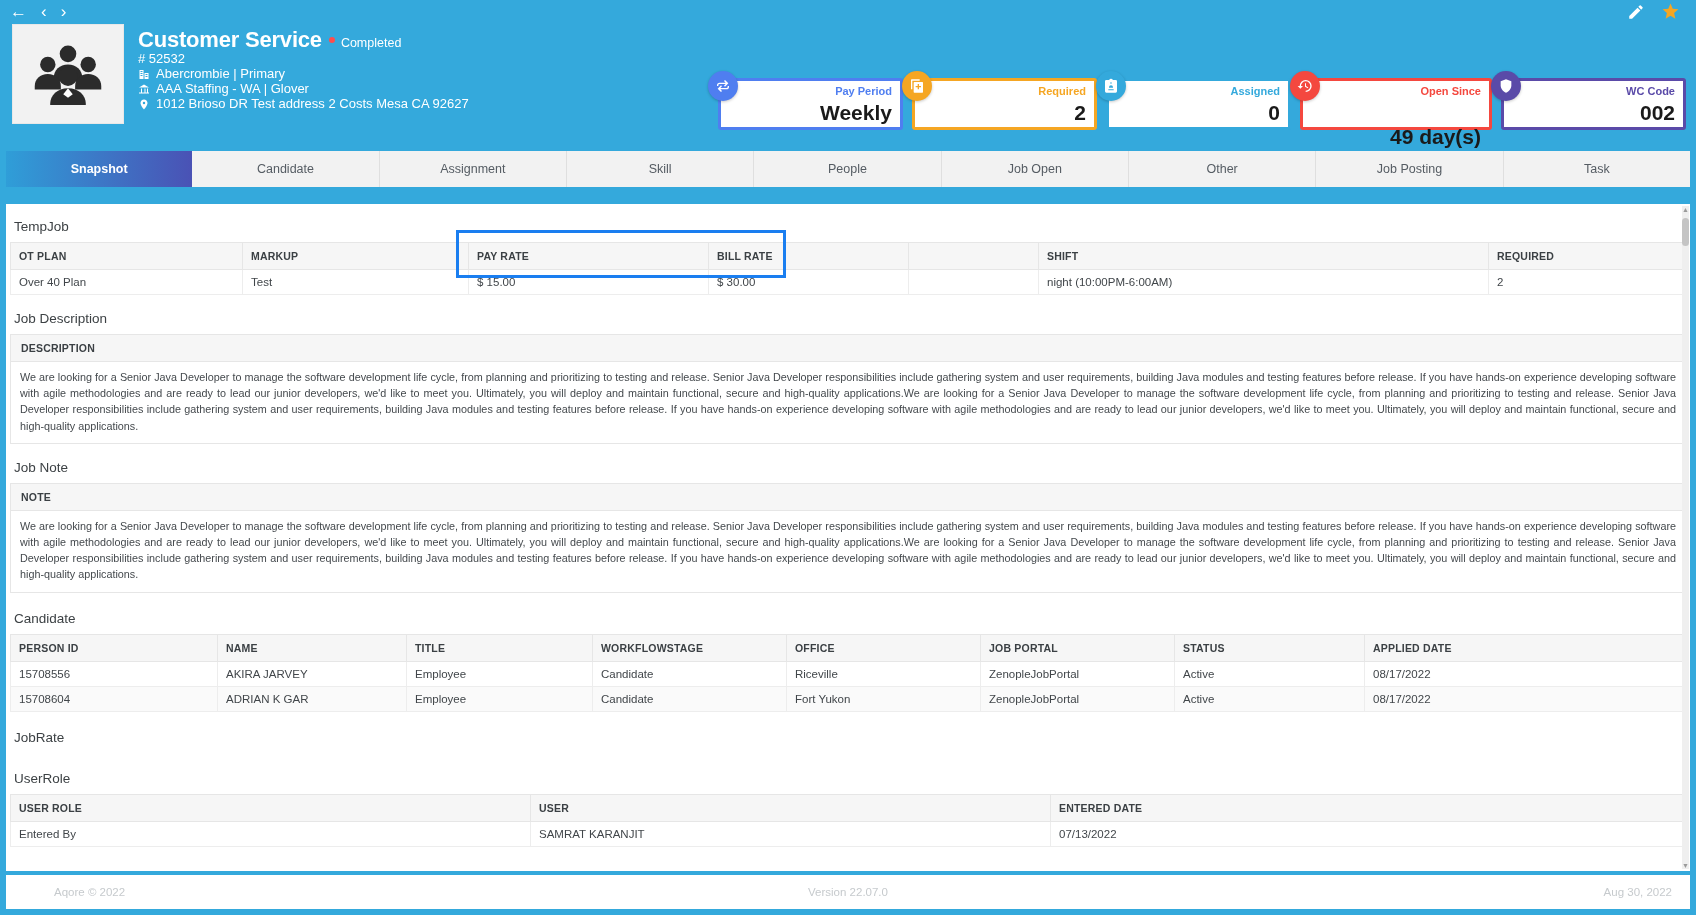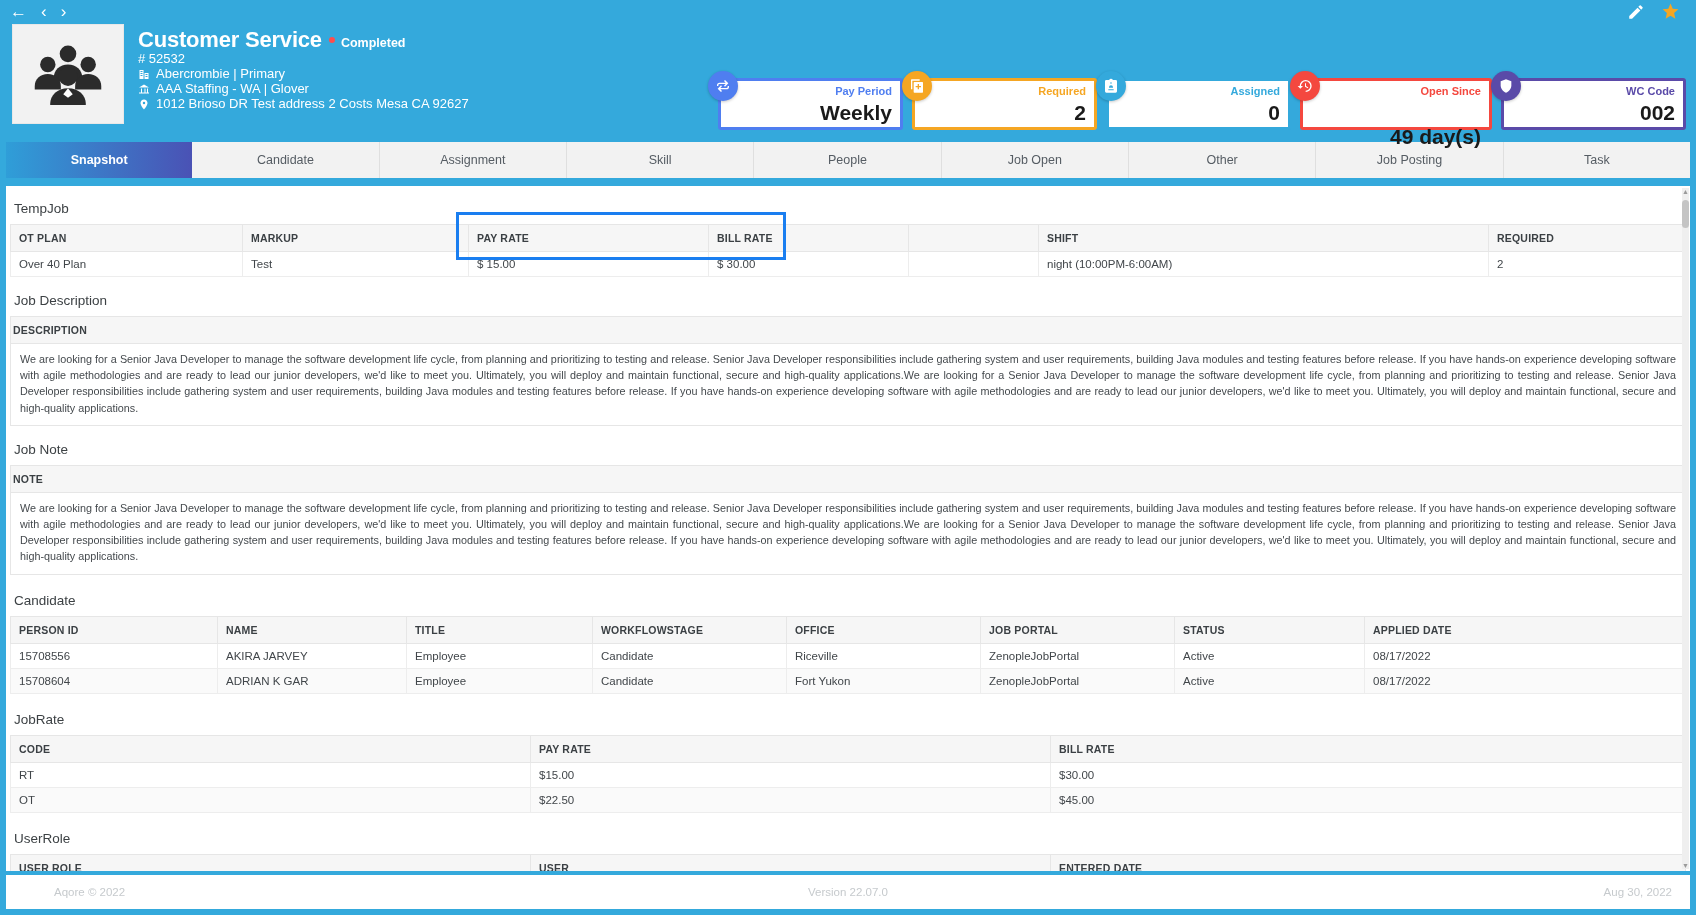--- a/index.html
+++ b/index.html
@@ -61,21 +61,21 @@
   .hdr-title-row { display: flex; align-items: baseline; gap: 6px; }
   .hdr-title {
     font-size: 22px; font-weight: 700; letter-spacing: -0.2px;
     line-height: 1.1;
   }
   .hdr-status-dot {
     width: 6px; height: 6px; border-radius: 50%;
     background: #ff4d4d; display: inline-block;
     align-self: center; margin-left: 1px;
   }
-  .hdr-status { font-size: 12.5px; font-weight: 700; }
+  .hdr-status { font-size: 12.5px; font-weight: 400; }
   .hdr-line {
     font-size: 13px; margin-top: 0;
     display: flex; align-items: center; gap: 6px;
     line-height: 1.15;
   }
   .hdr-ico { width: 12px; height: 13px; display:inline-block; flex:0 0 12px; }
   .hdr-ico svg { width: 100%; height: 100%; display:block; fill:#fff; }
 
   
   .kpi-row {
@@ -108,21 +108,21 @@
     width: 30px; height: 30px; border-radius: 50%;
     display: flex; align-items: center; justify-content: center;
     box-shadow: 0 1px 3px rgba(0,0,0,0.22);
   }
   .kpi .kpi-badge svg { width: 16px; height: 16px; fill: #fff; }
 
   
   .tabs {
     flex: 0 0 36px;
     display: flex;
-    margin: 8px 6px;
+    margin: 17px 6px;
     background: #737373;
   }
   .tab {
     flex: 1 1 0;
     display: flex; align-items: center; justify-content: center;
     font-size: 12.5px; color: #555c63;
     background: #f2f2f2;
     border-right: 1px solid #dfdfdf;
     cursor: pointer; user-select: none;
   }
@@ -176,21 +176,21 @@
     padding: 7px 9px 9px 9px;
     font-size: 10.8px; line-height: 1.5;
     color: #44494d;
     text-align: justify;
   }
   .desc-head {
     background: #f6f6f6;
     border: 1px solid #e6e6e6;
     font-size: 10.5px; font-weight: 700; color: #3b4044;
     letter-spacing: 0.2px;
-    padding: 7px 2px;
+    padding: 7px 10px;
     text-transform: uppercase;
   }
 
   
   .hilite {
     position: absolute;
     border: 3px solid #1a7ef0;
     pointer-events: none;
     z-index: 5;
   }
@@ -443,41 +443,20 @@
             <td>Candidate</td>
             <td>Fort Yukon</td>
             <td>ZenopleJobPortal</td>
             <td>Active</td>
             <td>08/17/2022</td>
           </tr>
         </tbody>
       </table>
 
       <div class="section-title" style="padding-top:18px">JobRate</div>
-      <table class="grid">
-        <thead>
-          <tr>
-            <th style="width:520px">CODE</th>
-            <th style="width:520px">PAY RATE</th>
-            <th>BILL RATE</th>
-          </tr>
-        </thead>
-        <tbody>
-          <tr>
-            <td>RT</td>
-            <td>$15.00</td>
-            <td>$30.00</td>
-          </tr>
-          <tr class="alt">
-            <td>OT</td>
-            <td>$22.50</td>
-            <td>$45.00</td>
-          </tr>
-        </tbody>
-      </table>
 
       <div class="section-title" style="padding-top:18px">UserRole</div>
       <table class="grid">
         <thead>
           <tr>
             <th style="width:520px">USER ROLE</th>
             <th style="width:520px">USER</th>
             <th>ENTERED DATE</th>
           </tr>
         </thead>

